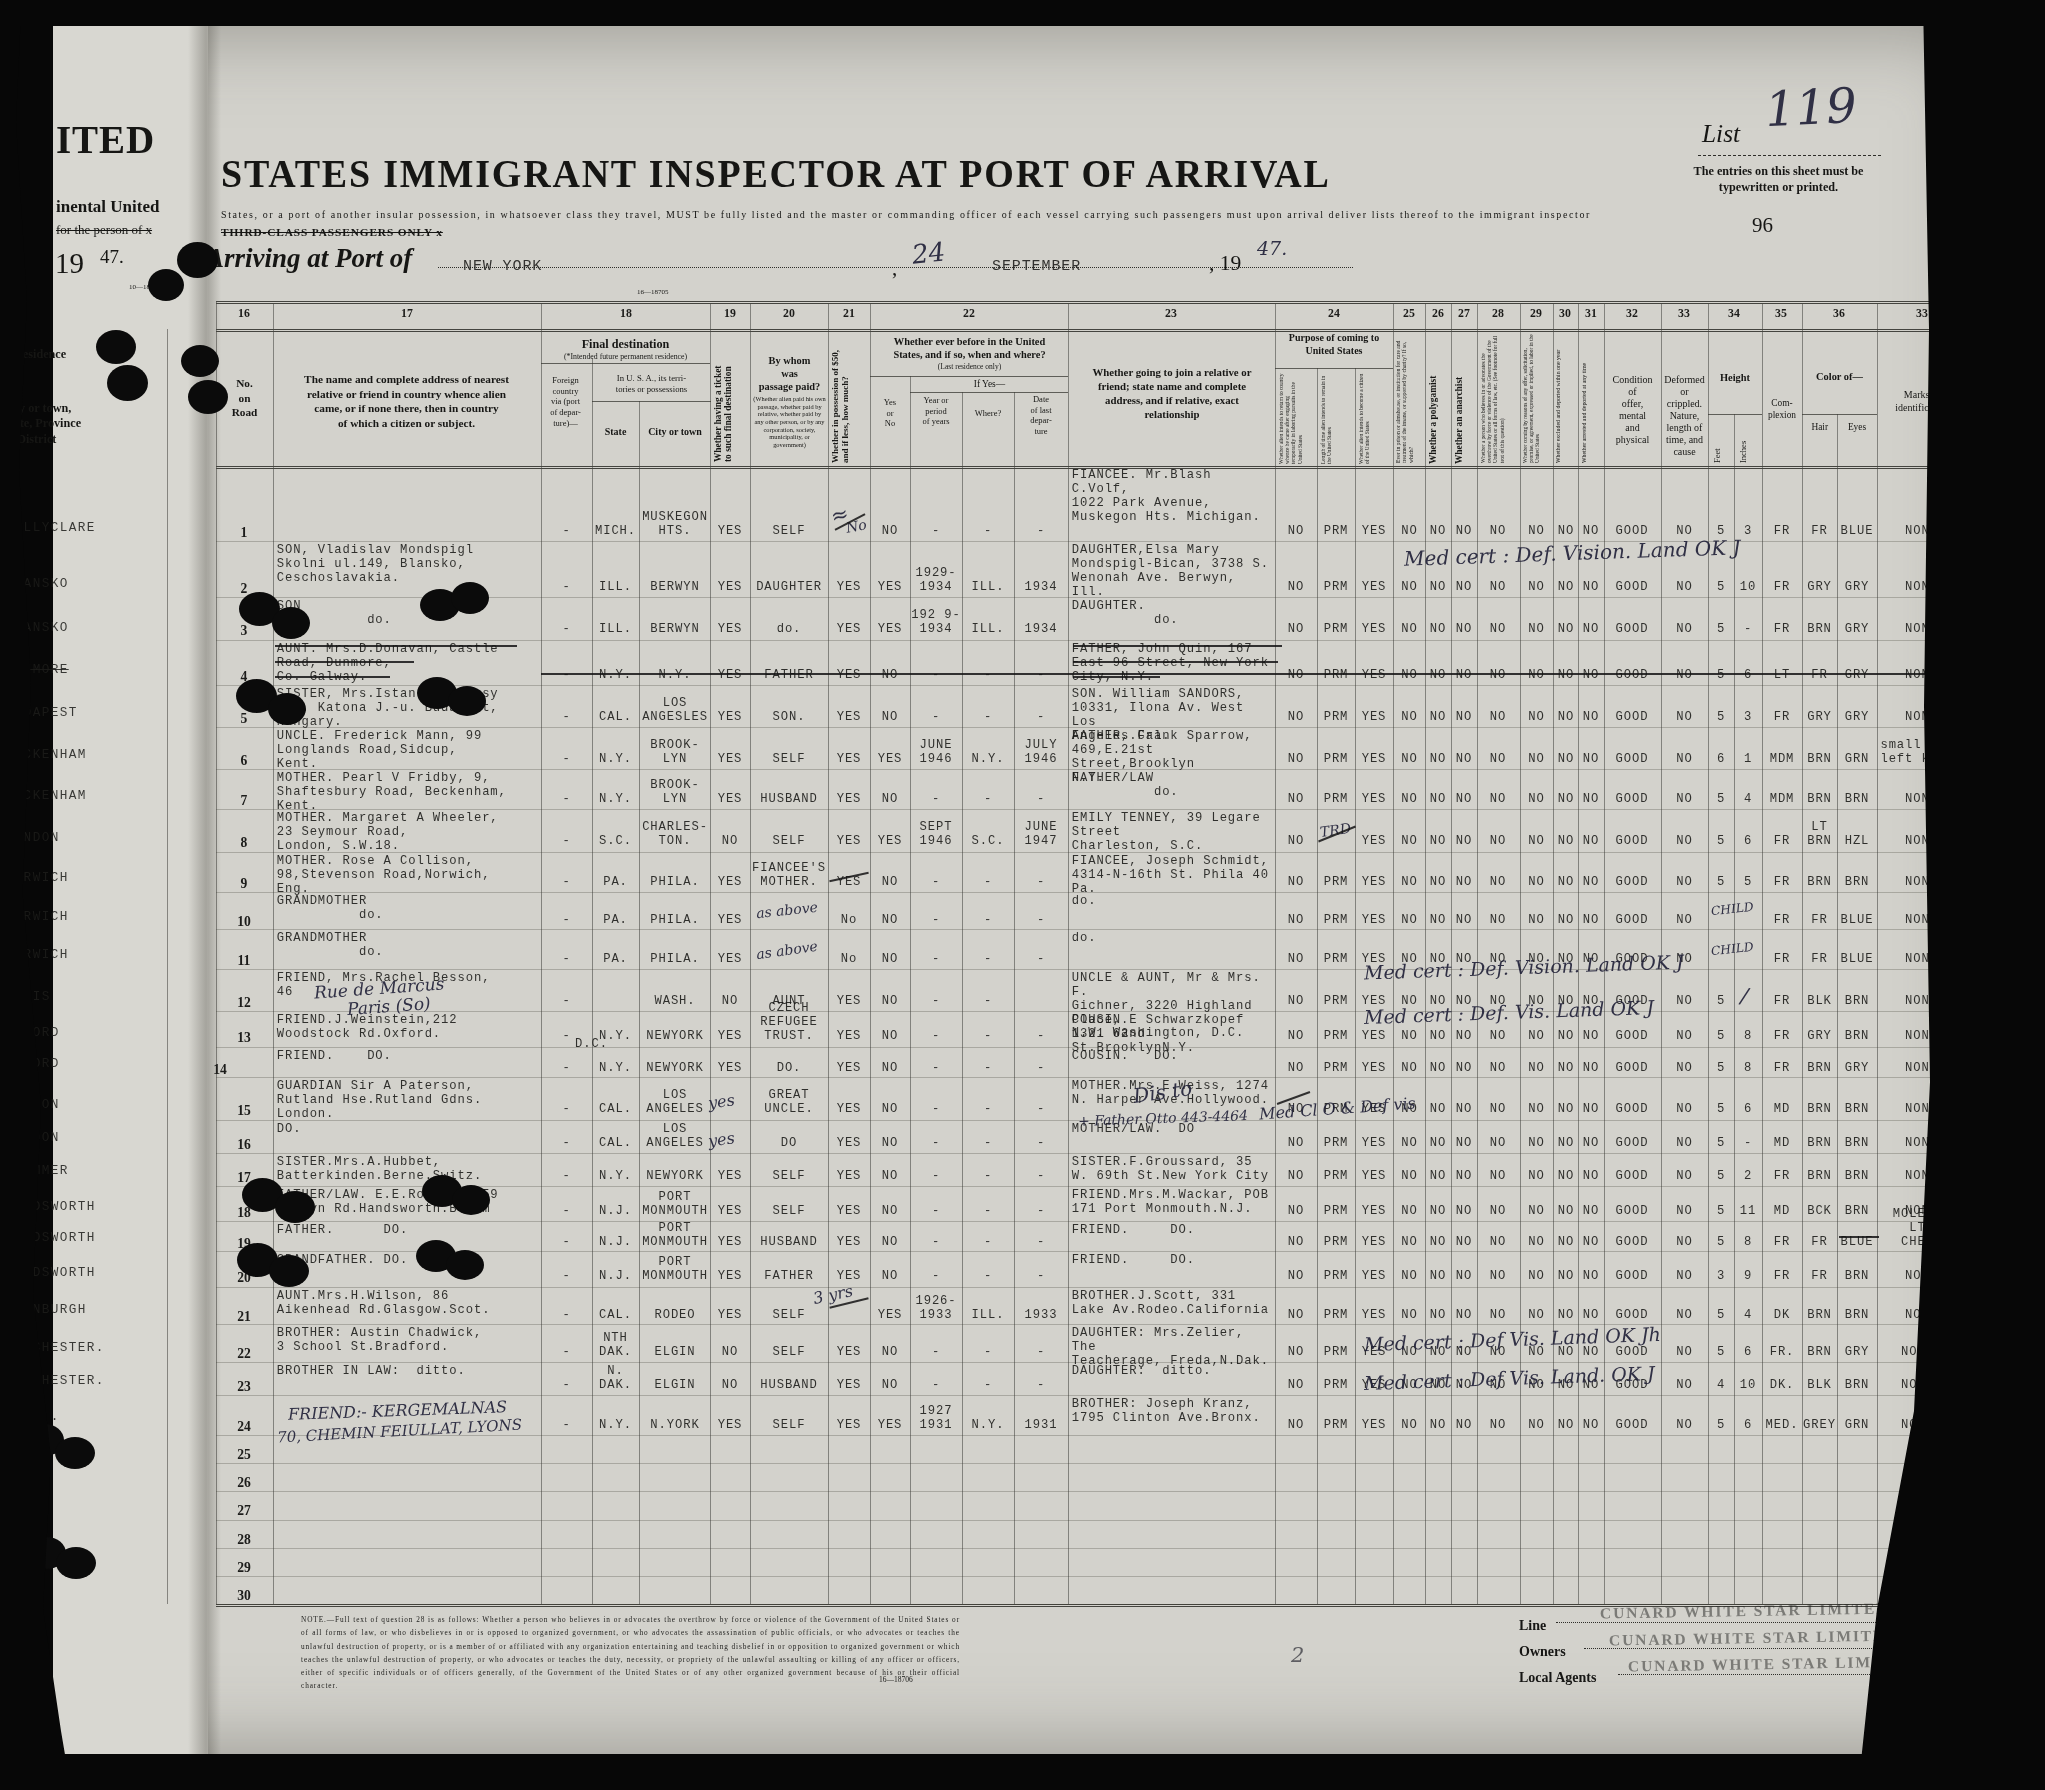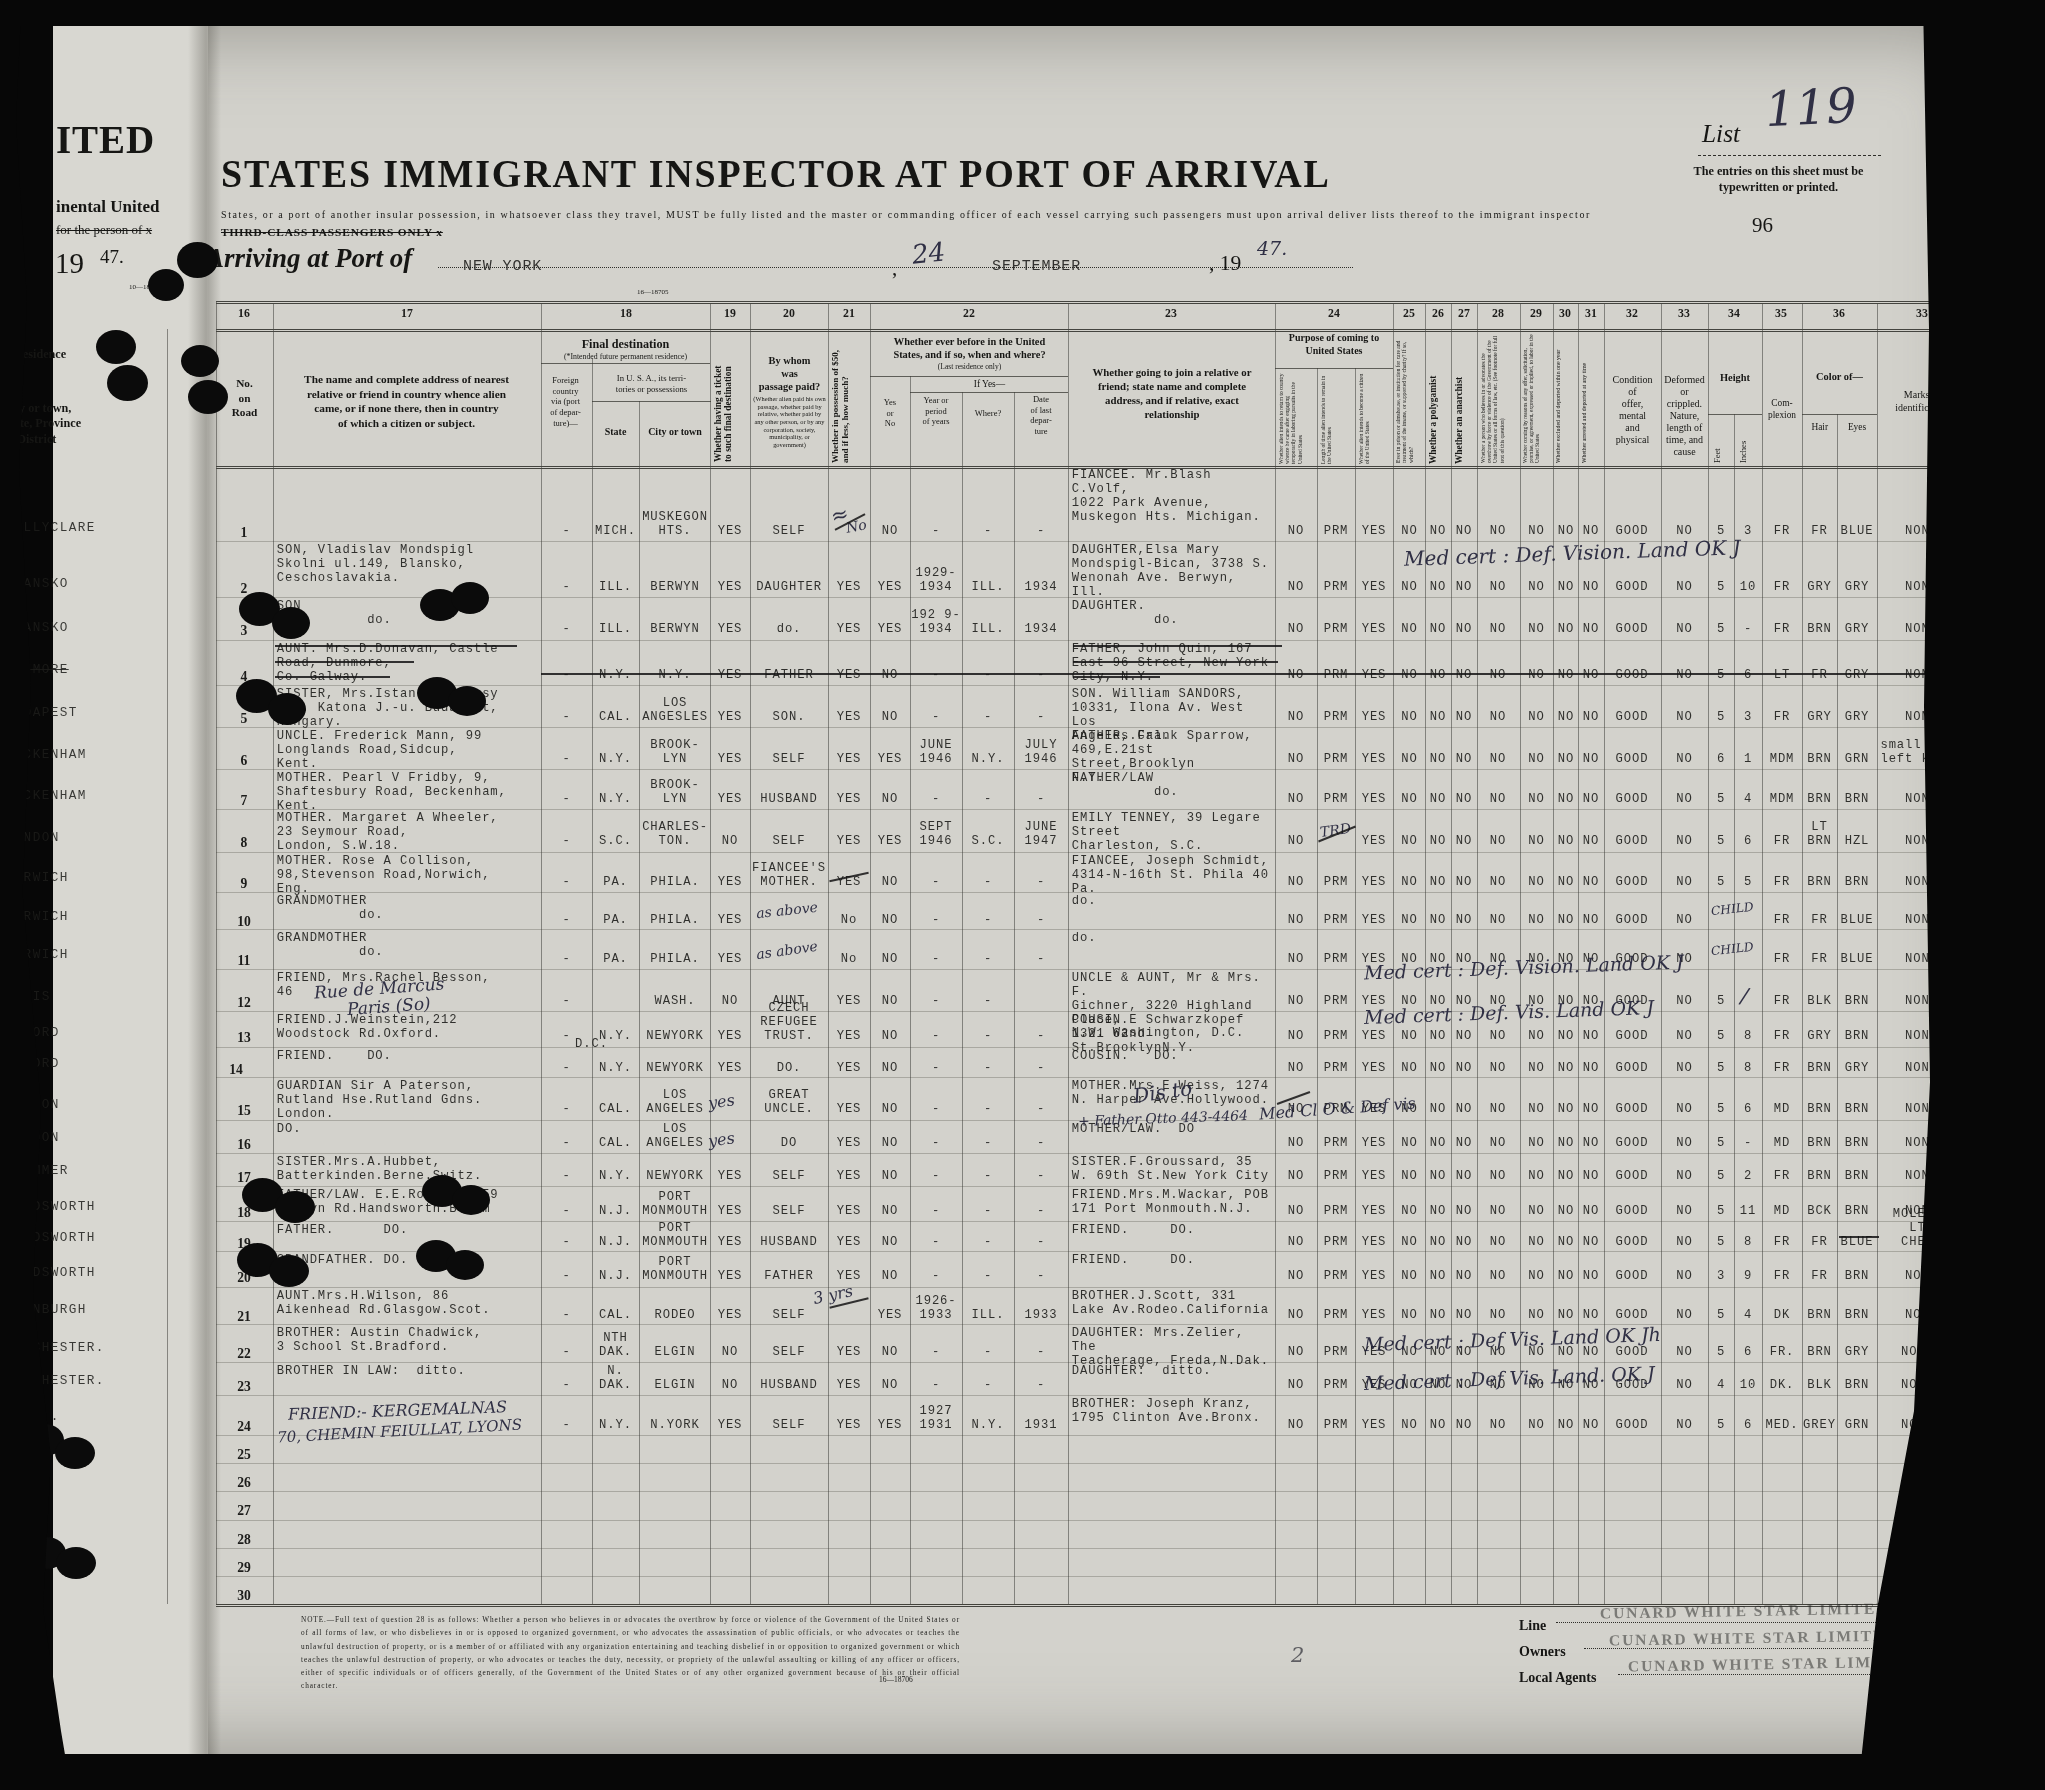--- a/index.html
+++ b/index.html
@@ -682,21 +682,21 @@
       <div class="cell" style="left: 1014px; top: 1011px; width: 54px; height: 35px;">-</div>
       <div class="cell cl" style="left: 1068px; top: 1011px; width: 207px; height: 35px;">COUSIN.E Schwarzkopef
 1321 62nd St.BrooklynN.Y.</div>
       <div class="cell" style="left: 1708px; top: 1011px; width: 26px; height: 35px;">5</div>
       <div class="cell" style="left: 1734px; top: 1011px; width: 28px; height: 35px;">8</div>
       <div class="cell" style="left: 1762px; top: 1011px; width: 40px; height: 35px;">FR</div>
       <div class="cell" style="left: 1802px; top: 1011px; width: 35px; height: 35px;">GRY</div>
       <div class="cell" style="left: 1837px; top: 1011px; width: 40px; height: 35px;">BRN</div>
       <div class="cell" style="left: 1877px; top: 1011px; width: 89px; height: 35px;">NONE</div>
       <div class="rline" style="left: 216px; top: 1077px; width: 1750px;"></div>
-      <div class="rownum" style="left: 216px; top: 1047px; width: 40px; height: 31px; padding-bottom: 3.8px;">14</div>
+      <div class="rownum" style="left: 200px; top: 1047px; width: 40px; height: 31px; padding-bottom: 3.8px;">14</div>
       <div class="cell" style="left: 1275px; top: 1047px; width: 42px; height: 31px;">NO</div>
       <div class="cell" style="left: 1317px; top: 1047px; width: 38px; height: 31px;">PRM</div>
       <div class="cell" style="left: 1355px; top: 1047px; width: 38px; height: 31px;">YES</div>
       <div class="cell" style="left: 1393px; top: 1047px; width: 33px; height: 31px;">NO</div>
       <div class="cell" style="left: 1425px; top: 1047px; width: 26px; height: 31px;">NO</div>
       <div class="cell" style="left: 1451px; top: 1047px; width: 26px; height: 31px;">NO</div>
       <div class="cell" style="left: 1477px; top: 1047px; width: 42px; height: 31px;">NO</div>
       <div class="cell" style="left: 1520px; top: 1047px; width: 33px; height: 31px;">NO</div>
       <div class="cell" style="left: 1553px; top: 1047px; width: 26px; height: 31px;">NO</div>
       <div class="cell" style="left: 1578px; top: 1047px; width: 26px; height: 31px;">NO</div>

